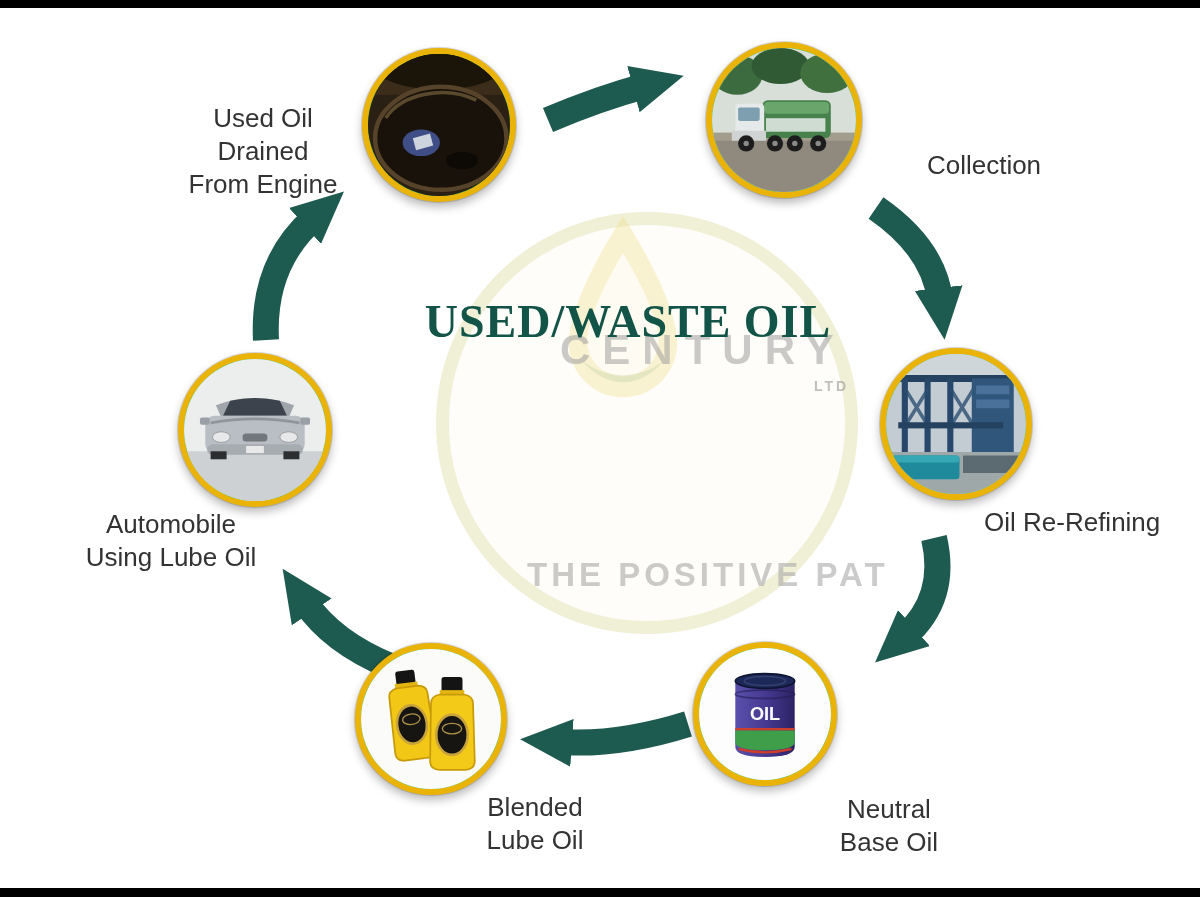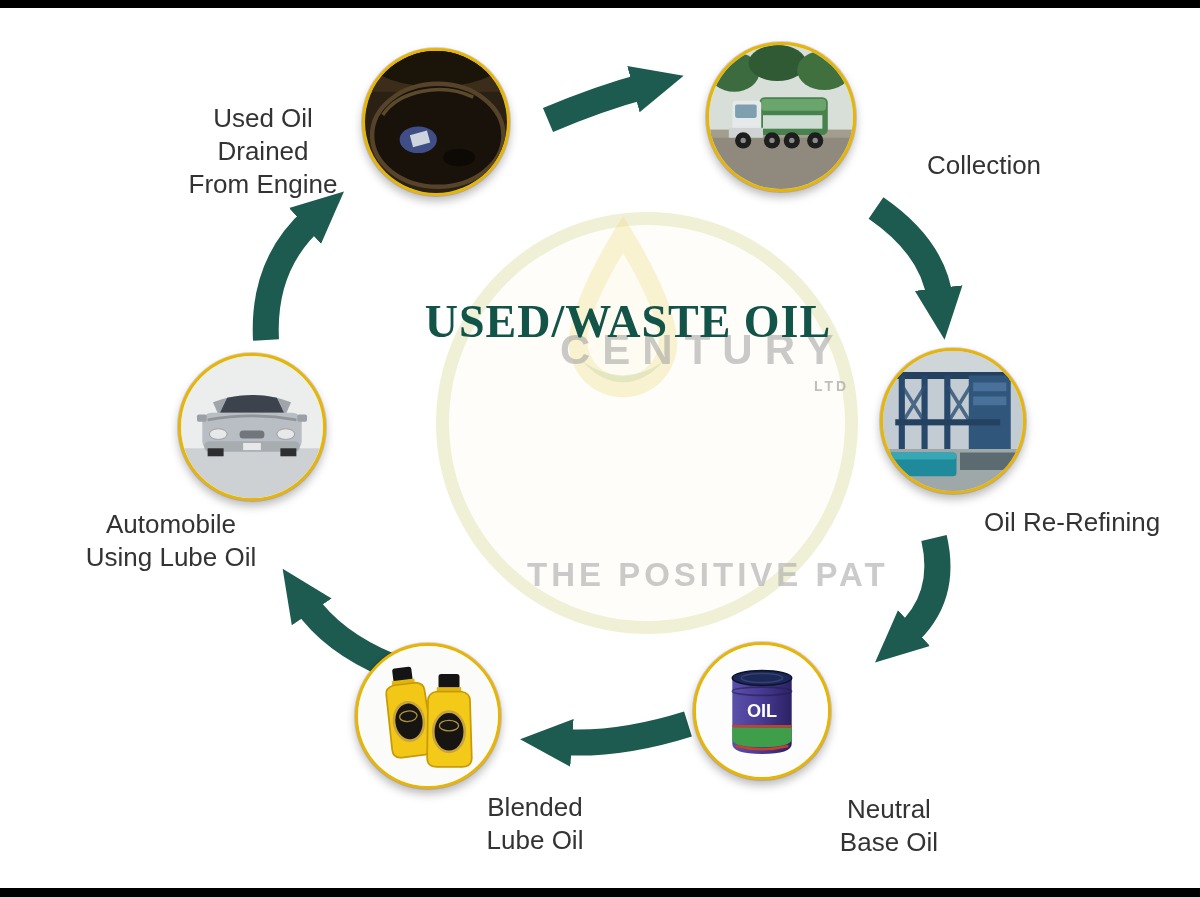--- a/index.html
+++ b/index.html
@@ -41,23 +41,23 @@
   .title-teal{color:var(--title-color,#135449);}
   .title-gold{color:var(--highlight-color,#dca51e);}
 
   
   #arrows{position:absolute;left:0;top:0;z-index:2;}
   #arrows path.shaft{fill:none;stroke:var(--arrow-color,#1d5a4f);stroke-width:26px;}
   #arrows marker path{fill:var(--arrow-color,#1d5a4f);}
 
   
   .node{
-    position:absolute;z-index:4;border-radius:50%;border:3px solid #eab308;
+    position:absolute;z-index:4;border-radius:50%;border:6px solid #eab308;
     box-shadow:0 0 0 1px rgba(0,0,0,0.14),0 5px 10px rgba(0,0,0,0.28);
-    overflow:hidden;background:#bef264;
+    overflow:hidden;background:#22c55e;
   }
   .node svg{display:block;width:100%;height:100%;}
   #node-used-oil     {left:362px;top:48px; width:142px;height:142px;}
   #node-collection   {left:706px;top:42px; width:144px;height:144px;}
   #node-refining     {left:880px;top:348px;width:140px;height:140px;}
   #node-drum         {left:693px;top:642px;width:132px;height:132px;}
   #node-bottles      {left:355px;top:643px;width:140px;height:140px;}
   #node-car          {left:178px;top:353px;width:142px;height:142px;}
 
   

